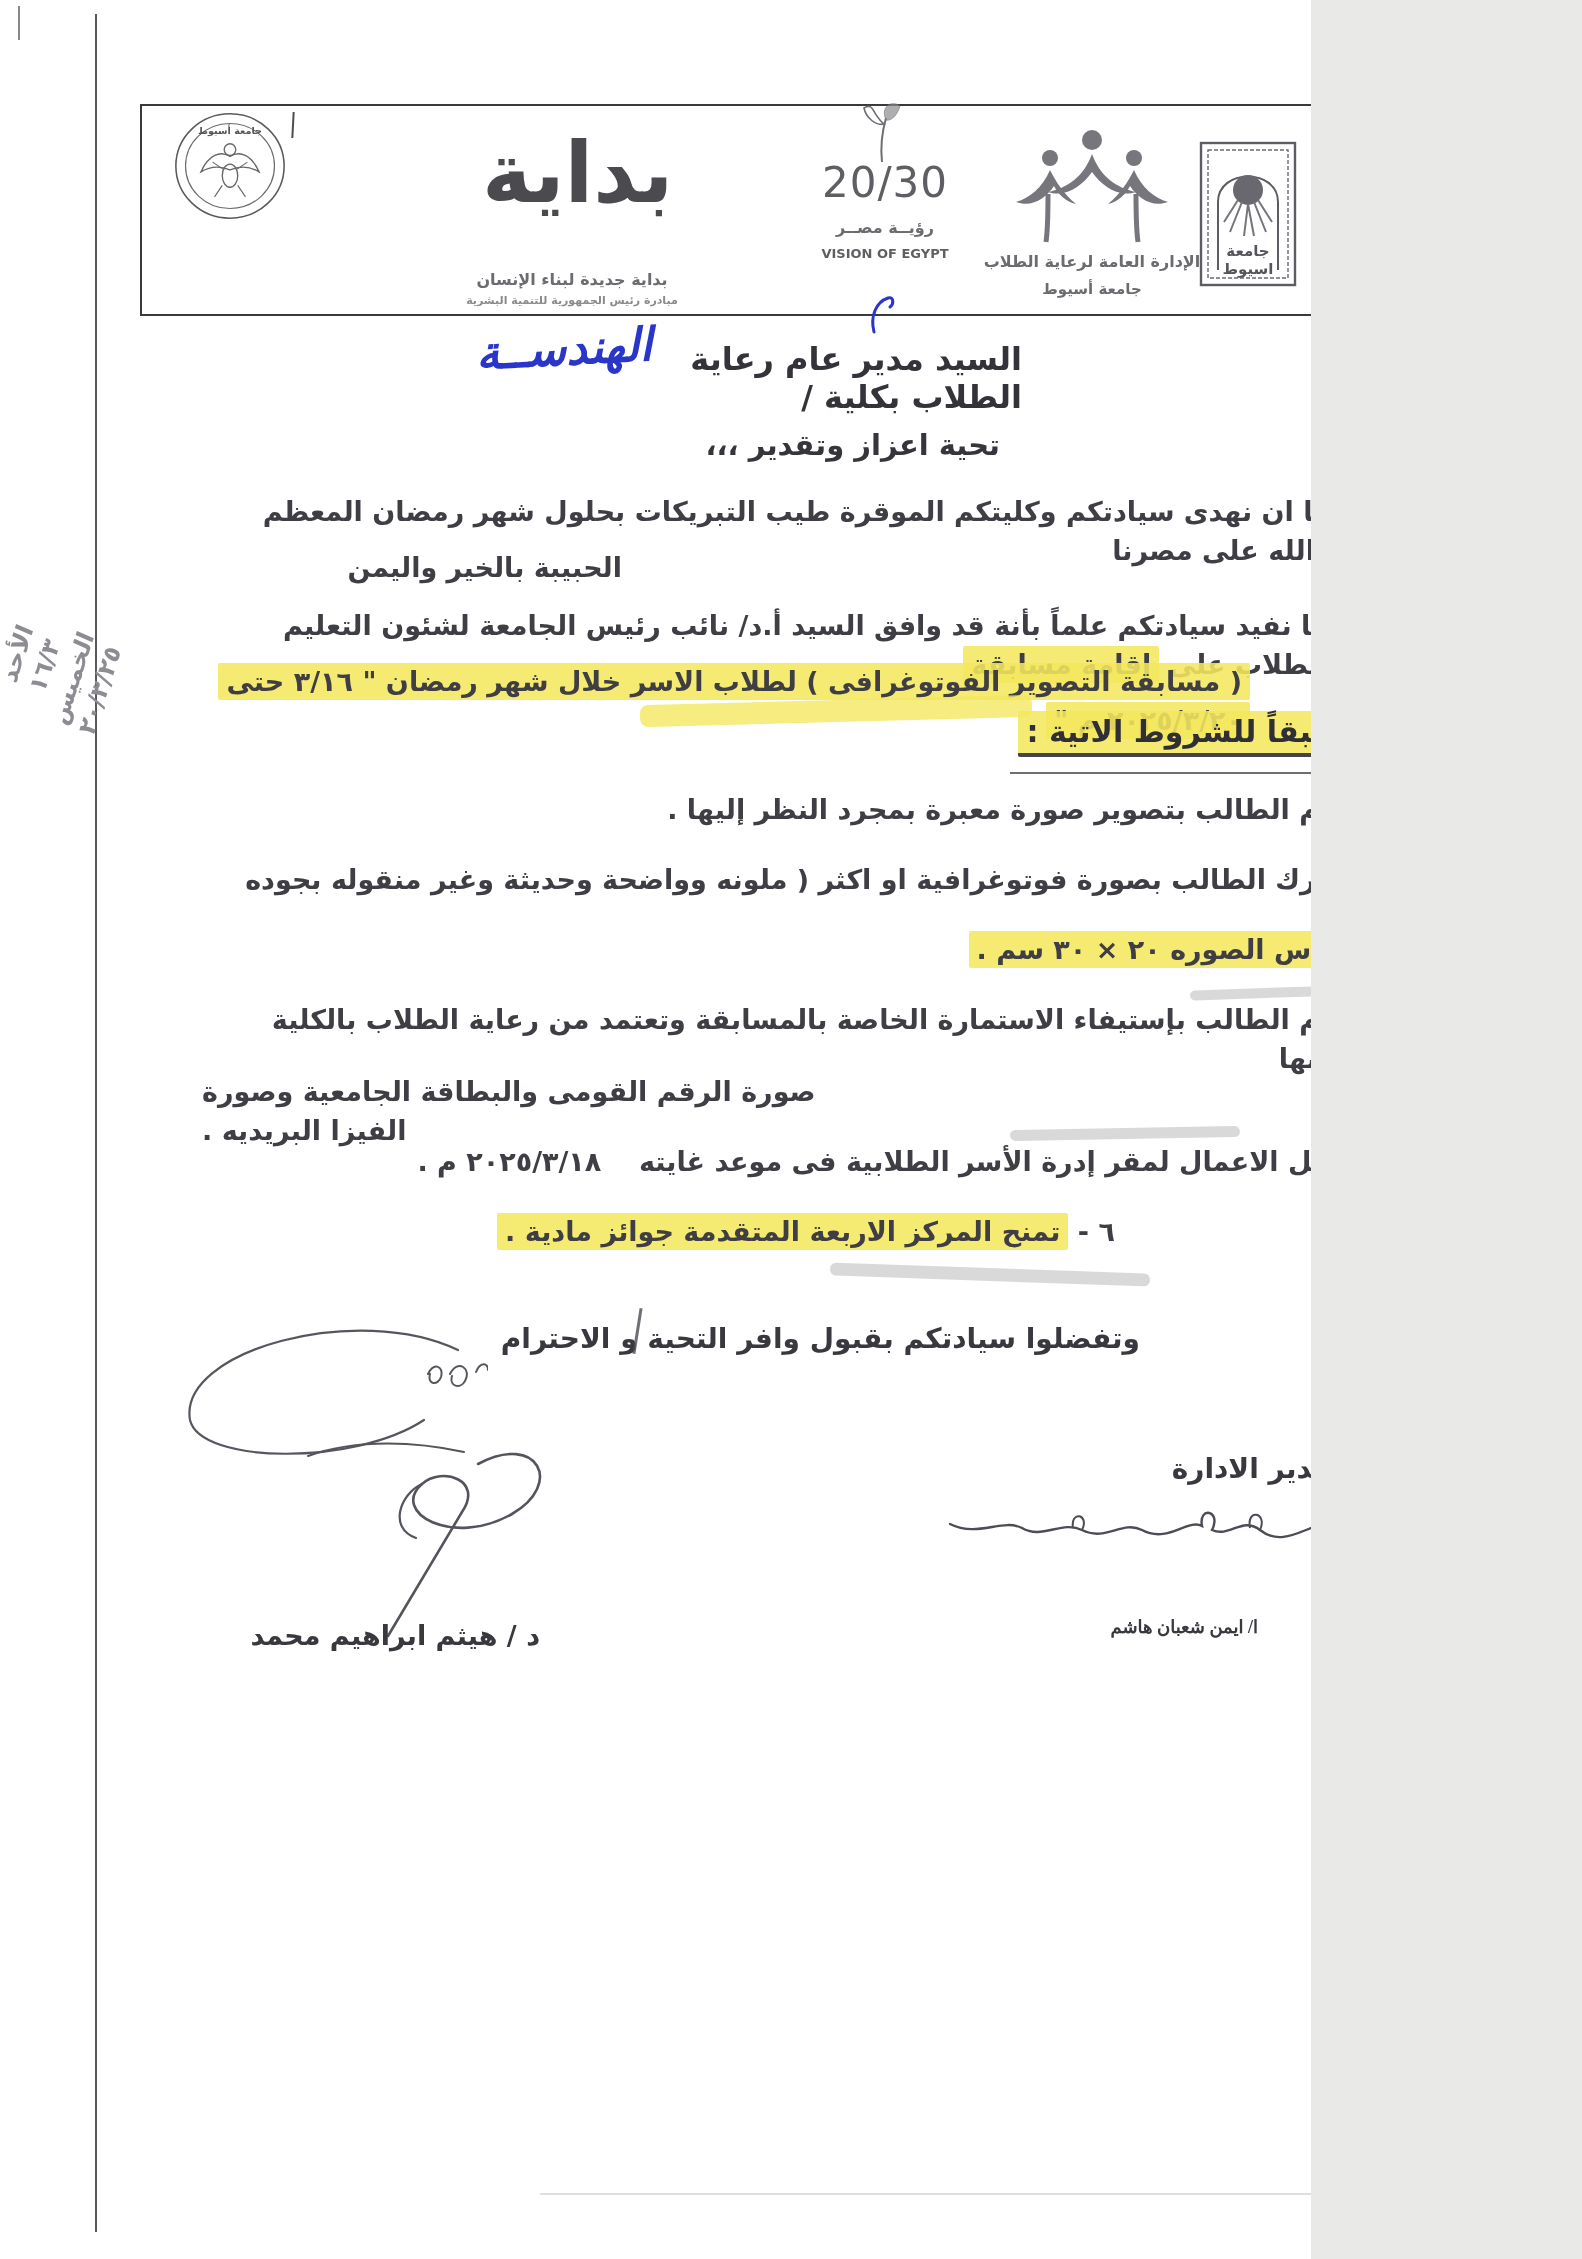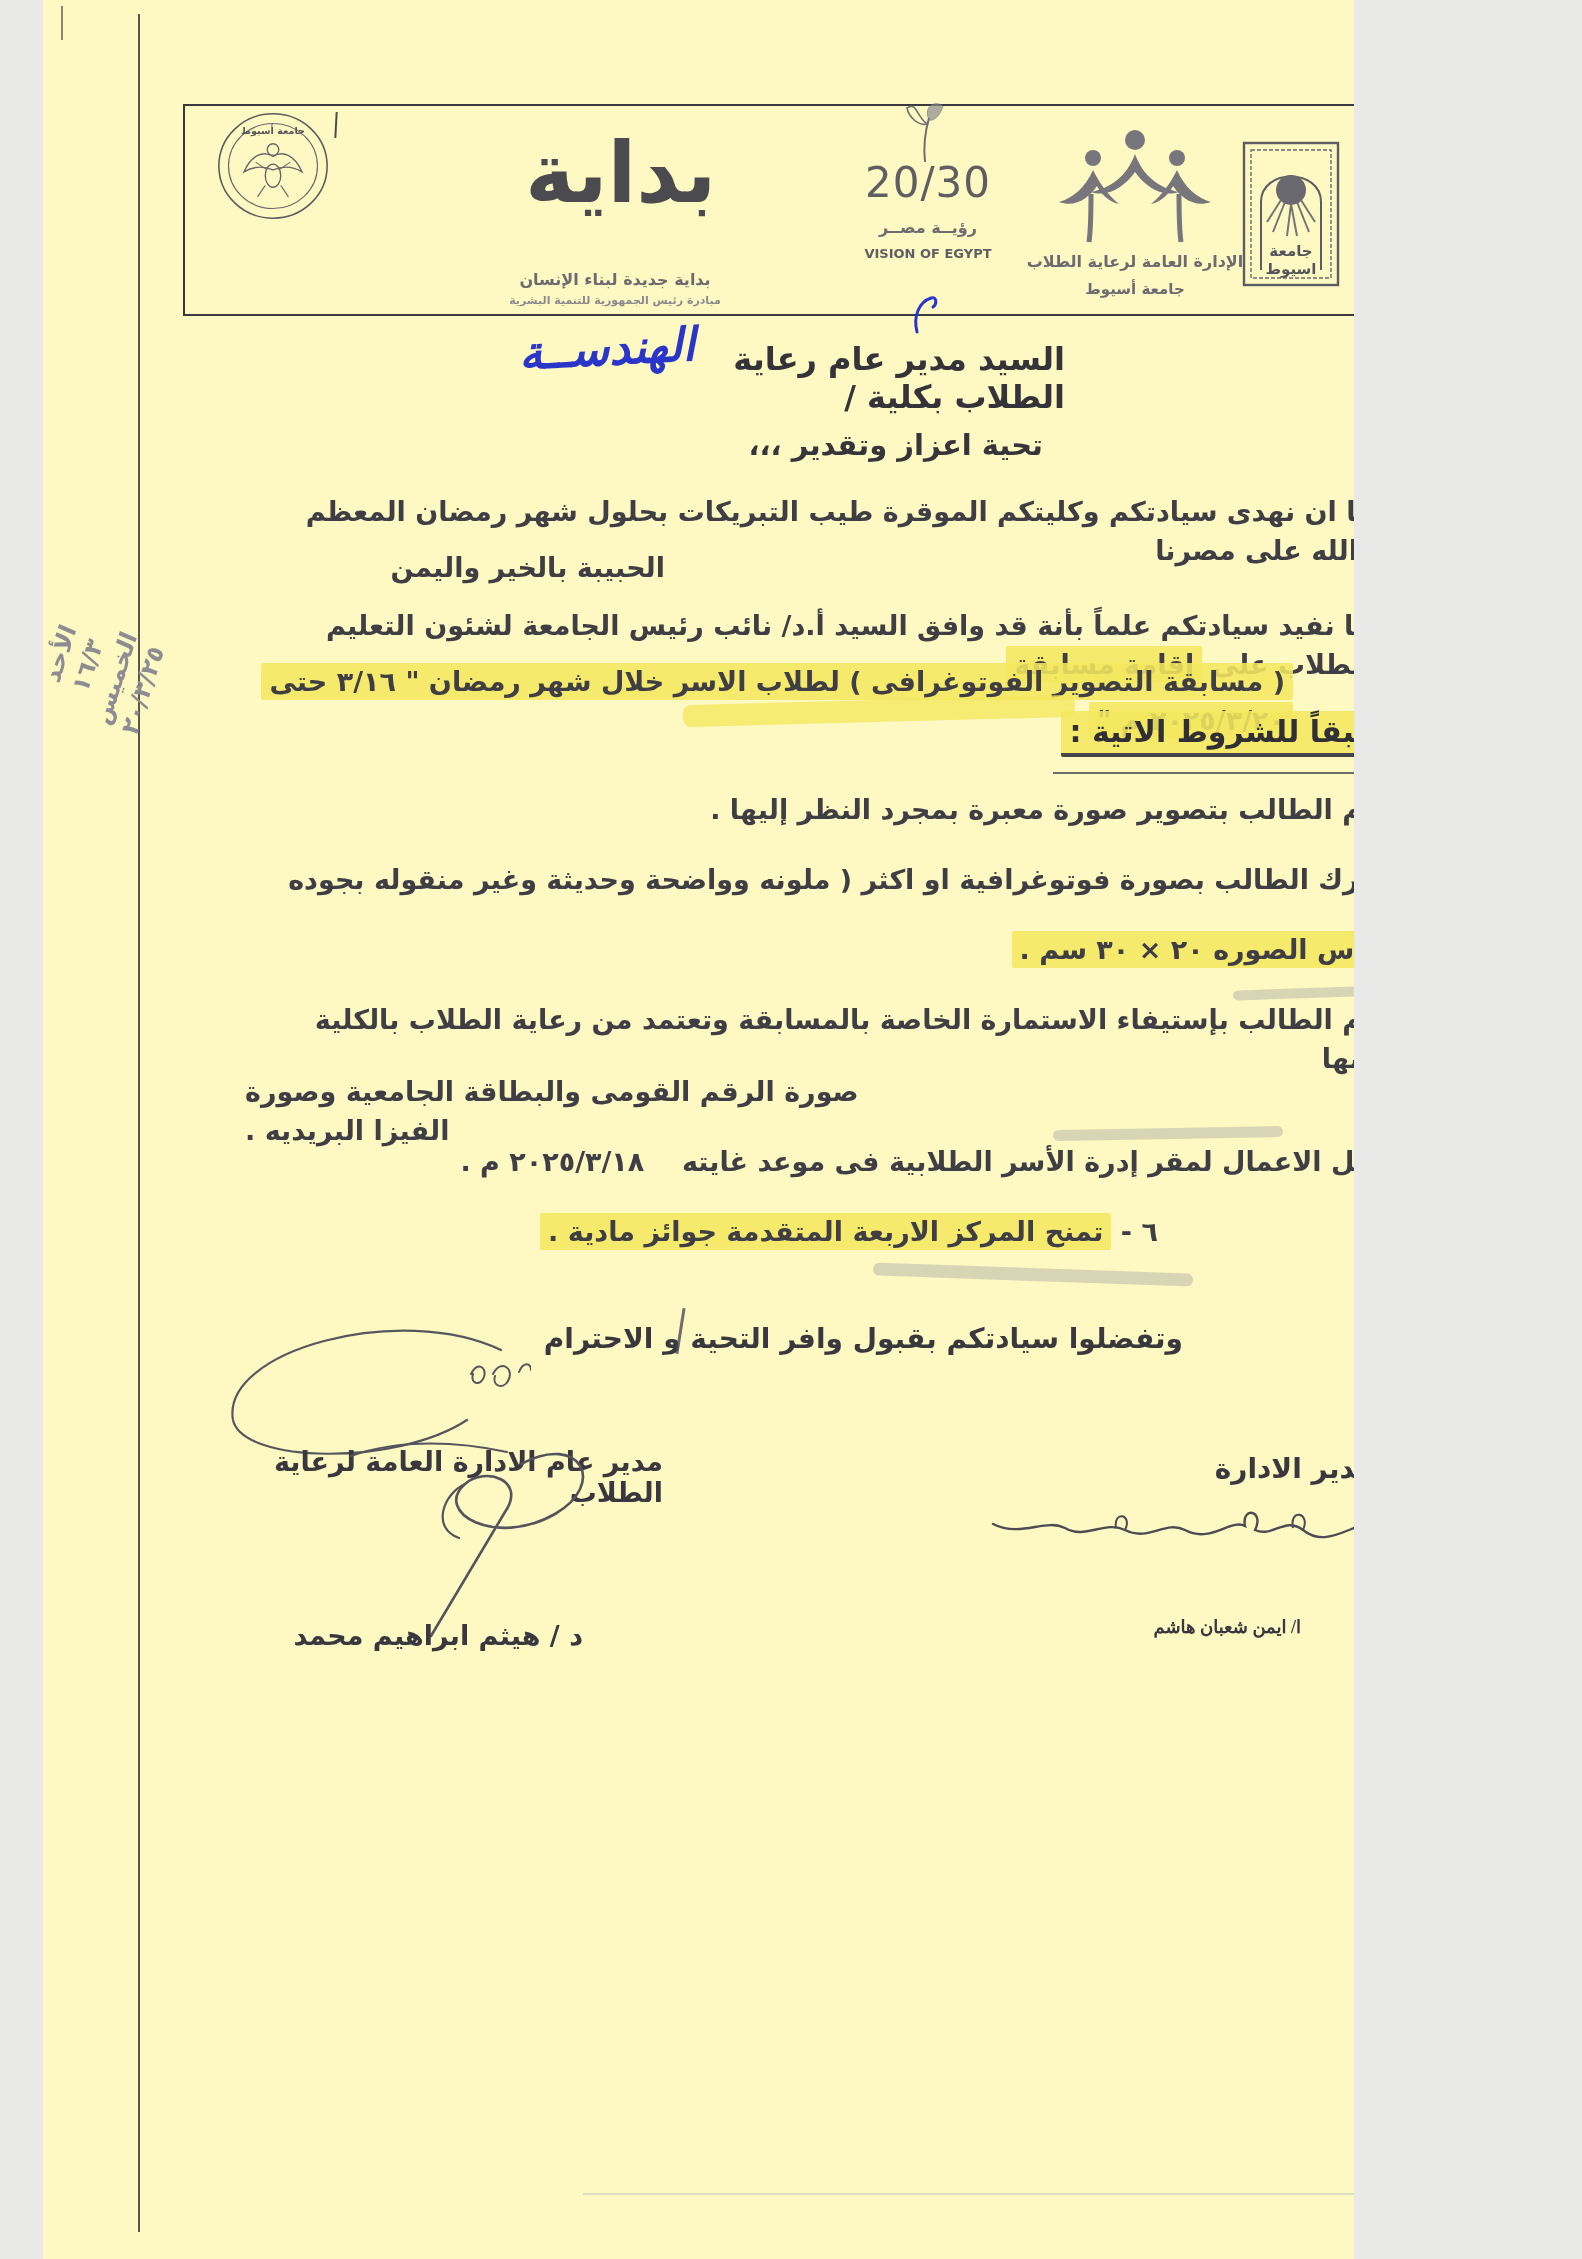--- a/index.html
+++ b/index.html
@@ -1,17 +1,17 @@
 <!DOCTYPE html>
 <html lang="ar"><head>
 <meta charset="utf-8">
 <style>
   html,body{margin:0;padding:0;background:#e9e9e7;}
-  .page{position:relative;width:1311px;height:2259px;background:#fef9c3;
-        font-family:"DejaVu Sans",sans-serif;color:#3b3b41;overflow:hidden;margin-left:43px;}
+  .page{position:relative;width:1311px;height:2259px;background:#ffffff;
+        font-family:"DejaVu Sans",sans-serif;color:#3b3b41;overflow:hidden;}
   .abs{position:absolute;}
   .rtl{direction:rtl;}
   .b{font-weight:bold;text-align:right;}
   .body-text{font-size:27px;line-height:1.45;font-weight:bold;color:#3e3e44;}
   .hl{background:rgba(244,231,95,.88);padding:3px 8px;border-radius:2px;
       -webkit-box-decoration-break:clone;box-decoration-break:clone;}
   .cap{color:#6b6b70;font-weight:bold;text-align:center;}
   .pencil{color:#8c8c92;font-weight:bold;}
   .smudge{position:absolute;background:#9a9a9a;opacity:.38;border-radius:6px;}
   .ystreak{position:absolute;background:rgba(244,231,95,.8);border-radius:8px;}
@@ -171,21 +171,20 @@
   <div class="abs" style="left:930px;top:1478px;">
     <svg width="510" height="110" viewBox="0 0 510 110">
       <path d="M486,32 c-10,-14 -26,-8 -28,4 c-2,10 12,16 22,9 l-8,30" fill="none" stroke="#4c4c54" stroke-width="2.6" stroke-linecap="round"></path>
       <path d="M462,14 L438,66" fill="none" stroke="#4c4c54" stroke-width="2.6" stroke-linecap="round"></path>
       <path d="M424,56 C396,22 362,78 330,52 C312,38 300,60 282,52 c10,-20 -14,-24 -10,-4 C258,40 238,66 212,52 C192,42 176,64 152,52 C132,42 112,62 92,50 C72,40 48,60 20,46" fill="none" stroke="#4c4c54" stroke-width="2.4" stroke-linecap="round"></path>
       <path d="M330,52 c8,-18 -14,-22 -10,-2 M152,52 c8,-16 -12,-20 -9,-2" fill="none" stroke="#4c4c54" stroke-width="2"></path>
     </svg>
   </div>
   <div class="abs rtl b" style="left:988px;top:1616px;width:270px;font-size:18px;color:#38383e;font-family:Liberation Serif, serif;">ا/ ايمن شعبان هاشم</div>
 
-  <div class="abs rtl b" style="left:160px;top:1446px;width:460px;font-size:27px;color:#38383e;">مدير عام الادارة العامة لرعاية الطلاب</div>
   <div class="abs" style="left:268px;top:1436px;">
     <svg width="300" height="210" viewBox="0 0 300 210">
       <path d="M210,28 C270,-4 296,48 244,78 C184,112 122,76 154,48 C174,30 216,44 194,76 L120,200" fill="none" stroke="#54545c" stroke-width="2.6" stroke-linecap="round"></path>
       <path d="M154,48 c-22,10 -34,44 -6,54" fill="none" stroke="#54545c" stroke-width="2.2" stroke-linecap="round"></path>
       <path d="M40,20 C90,2 150,6 196,16" fill="none" stroke="#54545c" stroke-width="2" stroke-linecap="round"></path>
     </svg>
   </div>
   <div class="abs rtl b" style="left:230px;top:1620px;width:310px;font-size:27px;color:#38383e;">د / هيثم ابراهيم محمد</div>
 
   <div class="abs pencil rtl" style="left:-38px;top:600px;width:230px;height:160px;font-size:24px;text-align:center;

